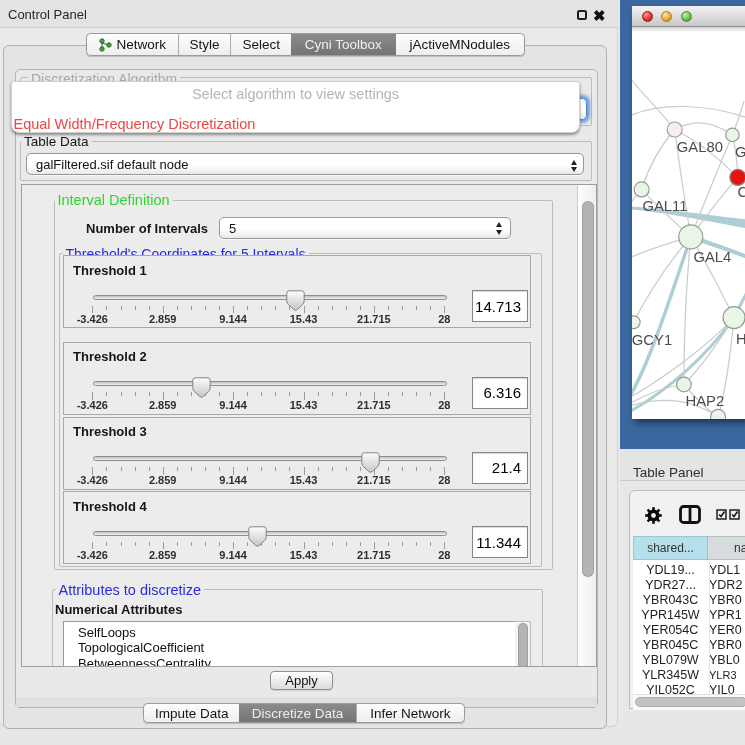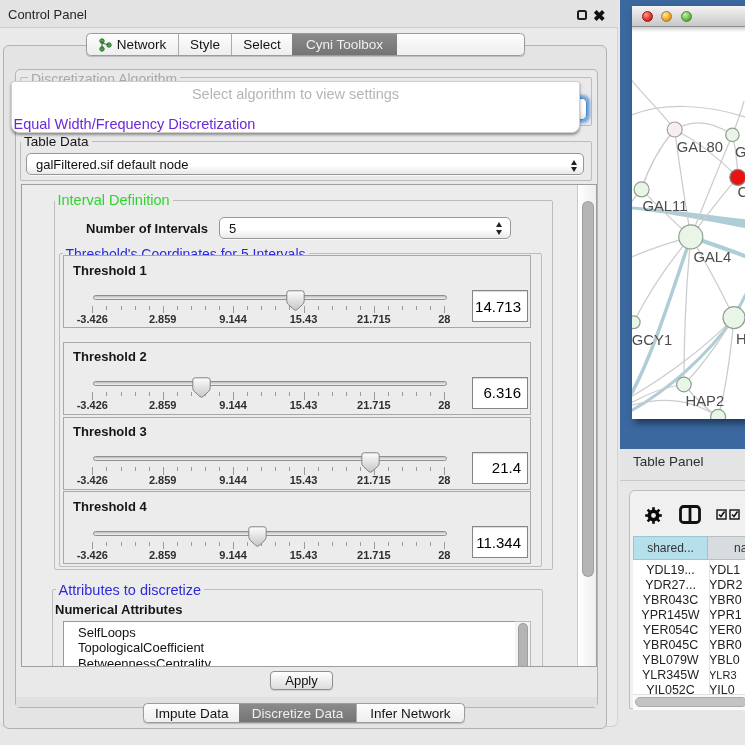--- a/index.html
+++ b/index.html
@@ -73,30 +73,30 @@
 
 #apply { left:270px; top:671px; width:63px; height:19px; border:1px solid #8f8f8f; border-radius:4px;
   background:linear-gradient(#ffffff,#dcdcdc); font-size:13px; color:#111;
   text-align:center; line-height:17px; box-shadow:0 1px 1px rgba(0,0,0,0.12); }
 
 #popup { left:11px; top:81px; width:569px; height:52px; background:#ffffff;
   border:1px solid #cfcfcf; border-radius:3px 3px 8px 8px;
   box-shadow:0 2px 3px rgba(0,0,0,0.4); }
 #popup .r1 { position:absolute; left:0; right:0; top:4px; text-align:center; color:#b5b5b5; font-size:14.5px; }
 #popup .r2 { position:absolute; left:1.5px; top:18px; font-weight:bold; color:#000; font-size:15px; }
-#popup .r3 { position:absolute; left:1.5px; top:33.5px; color:#6d28d9; font-size:14.5px; }
+#popup .r3 { position:absolute; left:1.5px; top:33.5px; color:#ef4444; font-size:14.5px; }
 
 #bluepane { left:620px; top:0; width:125px; height:449px; background:#3a689f; }
 #netwin { left:12px; top:6px; width:113px; height:413px; background:#ffffff;
   box-shadow:3px 4px 7px rgba(0,0,20,0.5); }
 #nettitle { position:absolute; left:0; top:0; width:113px; height:21px;
   background:linear-gradient(#f4f4f4,#c7c7c7); border-bottom:1px solid #8f8f8f; }
 .light { position:absolute; top:5px; width:11px; height:11px; border-radius:50%; }
 #tablebar { left:620px; top:449px; width:125px; height:32px; background:#e4e4e4; border-bottom:1px solid #c9c9c9; }
-#tablebar .t { position:absolute; left:13px; top:5px; font-size:13.5px; color:#2e2e2e; }
+#tablebar .t { position:absolute; left:13px; top:16px; font-size:13.5px; color:#2e2e2e; }
 #tbox { left:629px; top:490px; width:120px; height:219px; border:1px solid #bdbdbd;
   border-radius:6px 0 0 0; background:#f0f0f0; }
 </style>
 </head>
 <body>
 <div class="abs" id="win"></div>
 <div class="abs" id="titlebar">
     <span class="t">Control Panel</span>
   </div>
 <div class="abs" id="floatbtn"></div>
@@ -338,20 +338,21 @@
   <div class="tab" style="width:91px;"><svg width="13" height="14" viewBox="0 0 13 14" style="margin-right:5px;">
         <circle cx="3" cy="3" r="2.2" fill="#58a758" stroke="#2c6e2c"></circle>
         <circle cx="3" cy="11" r="2.2" fill="#58a758" stroke="#2c6e2c"></circle>
         <circle cx="10" cy="7" r="2.2" fill="#58a758" stroke="#2c6e2c"></circle>
         <line x1="3" y1="3" x2="3" y2="11" stroke="#2c6e2c"></line>
         <line x1="3" y1="5" x2="10" y2="7" stroke="#2c6e2c"></line>
       </svg>Network</div>
   <div class="tab sep" style="width:53px;">Style</div>
   <div class="tab sep" style="width:61px;">Select</div>
   <div class="tab dark" style="width:105px;">Cyni Toolbox</div>
+  <div class="tab" style="width:129px;">jActiveMNodules</div>
 </div>
 <div class="abs pill" id="bottabs">
   <div class="tab" style="width:96px;">Impute Data</div>
   <div class="tab dark" style="width:117px;">Discretize Data</div>
   <div class="tab sep" style="width:109px;">Infer Network</div>
 </div>
 
 <div class="abs" id="popup">
   <div class="r1">Select algorithm to view settings</div>
   <div class="r3">Equal Width/Frequency Discretization</div>

